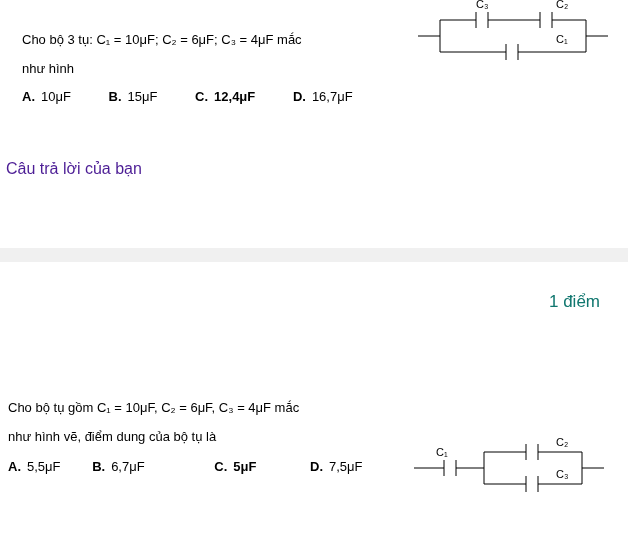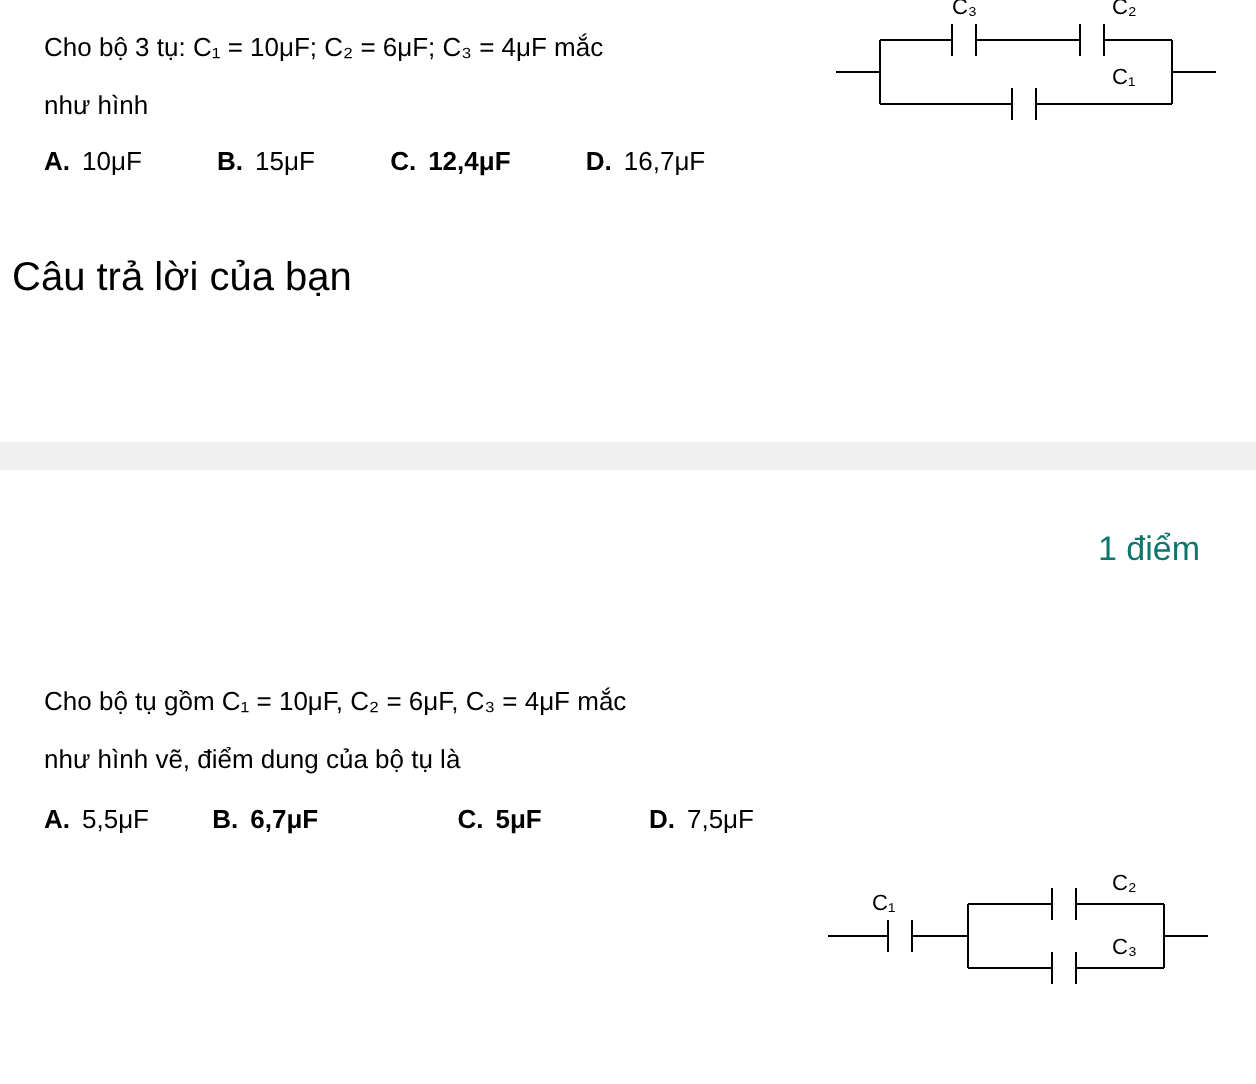--- a/index.html
+++ b/index.html
@@ -6,60 +6,60 @@
   body {
     width: 628px;
     height: 542px;
     font-family: Arial, sans-serif;
     background: #ffffff;
     color: #000000;
     position: relative;
     overflow: hidden;
   }
   .question-block {
-    padding: 10px 22px;
+    padding: 26px 22px;
   }
   .q-text {
     font-size: 13px;
     line-height: 2.2;
     max-width: 300px;
   }
   .options {
     font-size: 13px;
     margin-top: 6px;
   }
   .options span { 
     font-weight: bold;
     margin-right: 6px;
   }
   .opt-group {
     display: inline-block;
     margin-right: 28px;
     white-space: nowrap;
   }
   .answer-prompt {
-    font-size: 20px;
-    color: #000000;
+    font-size: 16px;
+    color: #4c1d95;
     padding: 30px 6px 10px 6px;
   }
   .divider {
     height: 14px;
     background: #f0f0f0;
     width: 100%;
     margin-top: 60px;
   }
   .points {
     text-align: right;
     font-size: 17px;
     color: #0f766e;
     padding: 30px 28px 10px 0;
   }
   .q2-area {
-    margin-top: 42px;
-    padding: 0 22px;
+    margin-top: 72px;
+    padding: 0 8px;
   }
   .circuit {
     position: absolute;
   }
   .circuit1 { top: 6px; right: 20px; width: 190px; height: 60px; }
   .circuit2 { top: 440px; right: 24px; width: 190px; height: 56px; }
   .lbl {
     position: absolute;
     font-size: 11px;
   }
@@ -119,21 +119,21 @@
 
 <div class="points">1 điểm</div>
 
 <div class="q2-area">
   <div class="q-text">
     <span>Cho bộ tụ gồm  C₁ = 10μF, C₂ = 6μF, C₃ = 4μF mắc</span><br>
     <span>như hình vẽ, điểm dung của bộ tụ là</span>
   </div>
   <div class="options" style="margin-top:8px;">
     <div class="opt-group" style="margin-right:22px;"><span>A.</span><span style="font-weight:normal">5,5μF</span></div>
-    <div class="opt-group" style="margin-right:60px;"><span>B.</span><span style="font-weight:bold">6,7μF</span></div>
+    <div class="opt-group" style="margin-right:60px;"><span>B.</span><span style="font-weight:normal">6,7μF</span></div>
     <div class="opt-group" style="margin-right:44px;"><span>C.</span><span style="font-weight:bold">5μF</span></div>
     <div class="opt-group"><span>D.</span><span style="font-weight:normal">7,5μF</span></div>
   </div>
 </div>
 
 <div class="circuit circuit2">
   <svg width="190" height="56">
     <g stroke="#000" stroke-width="1" fill="none">
 
       <line x1="0" y1="28" x2="30" y2="28"></line>

